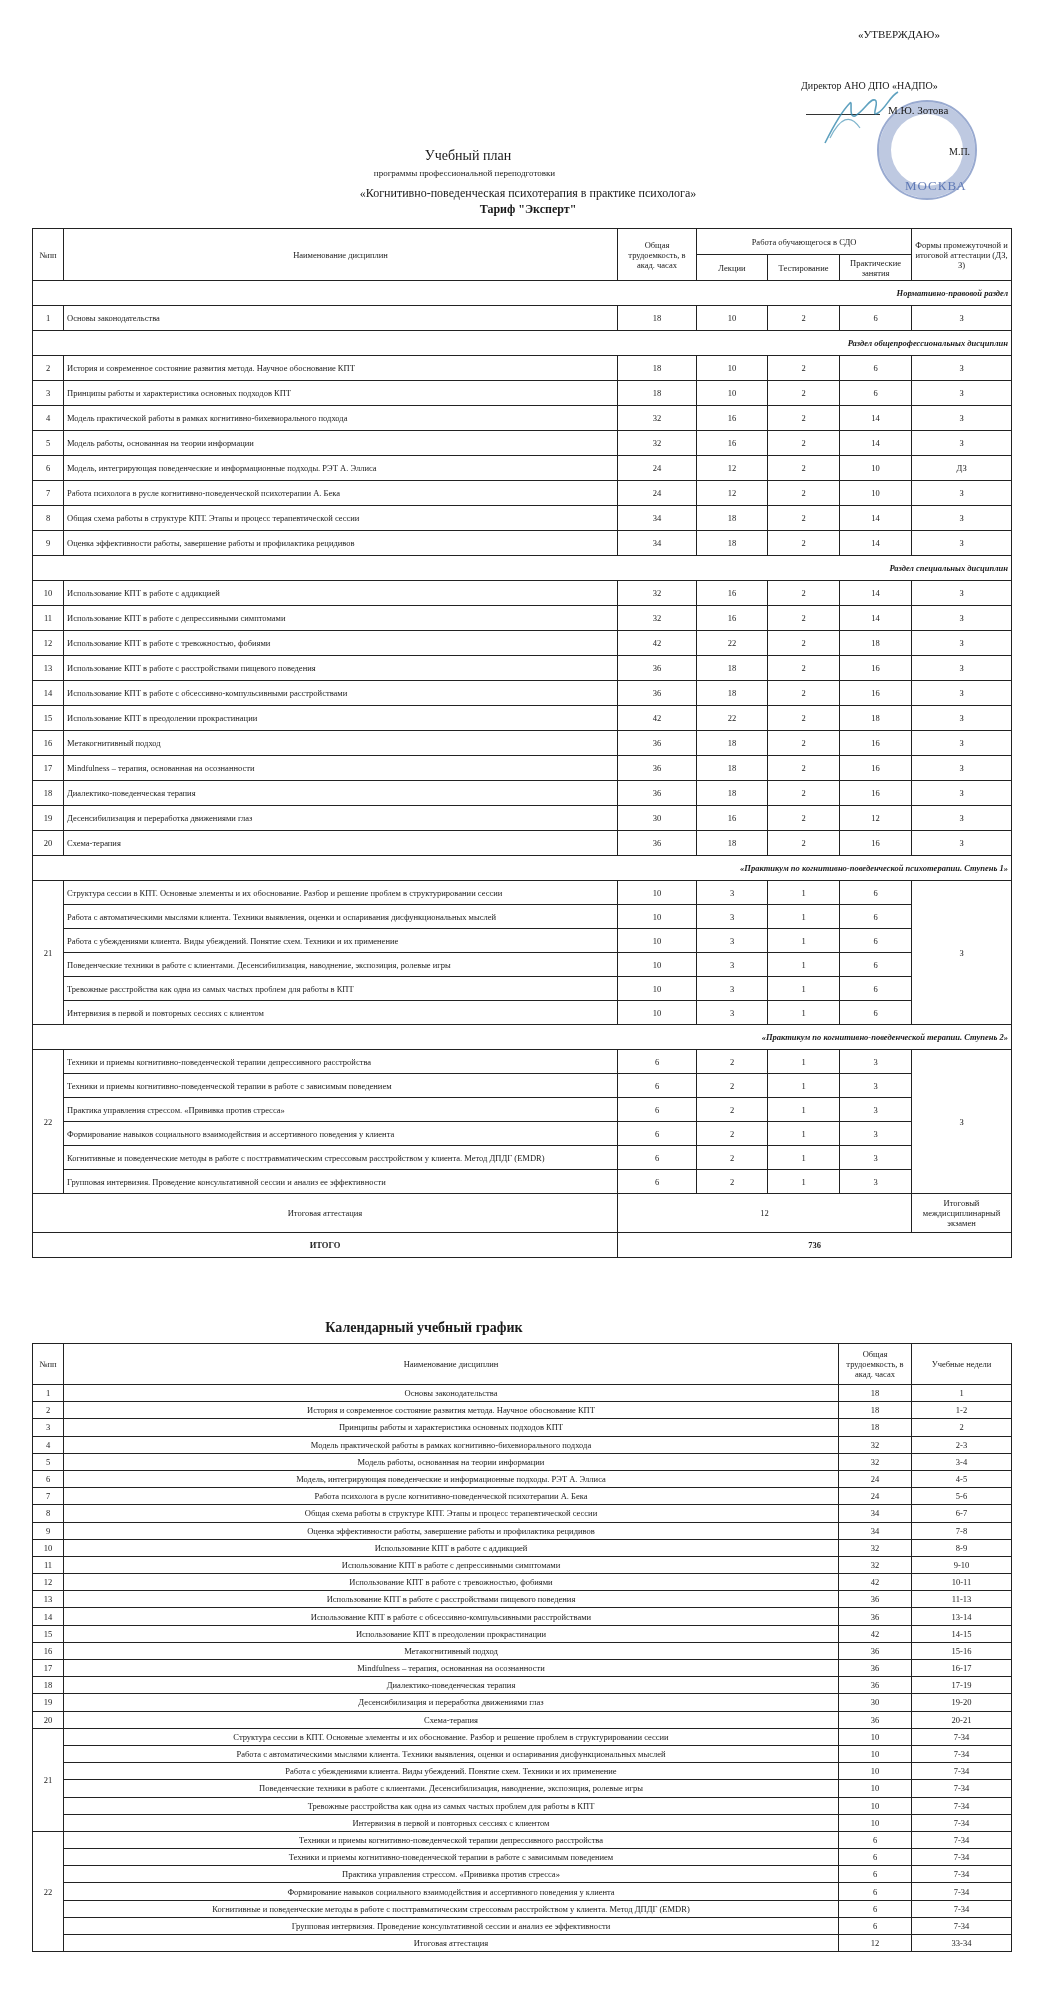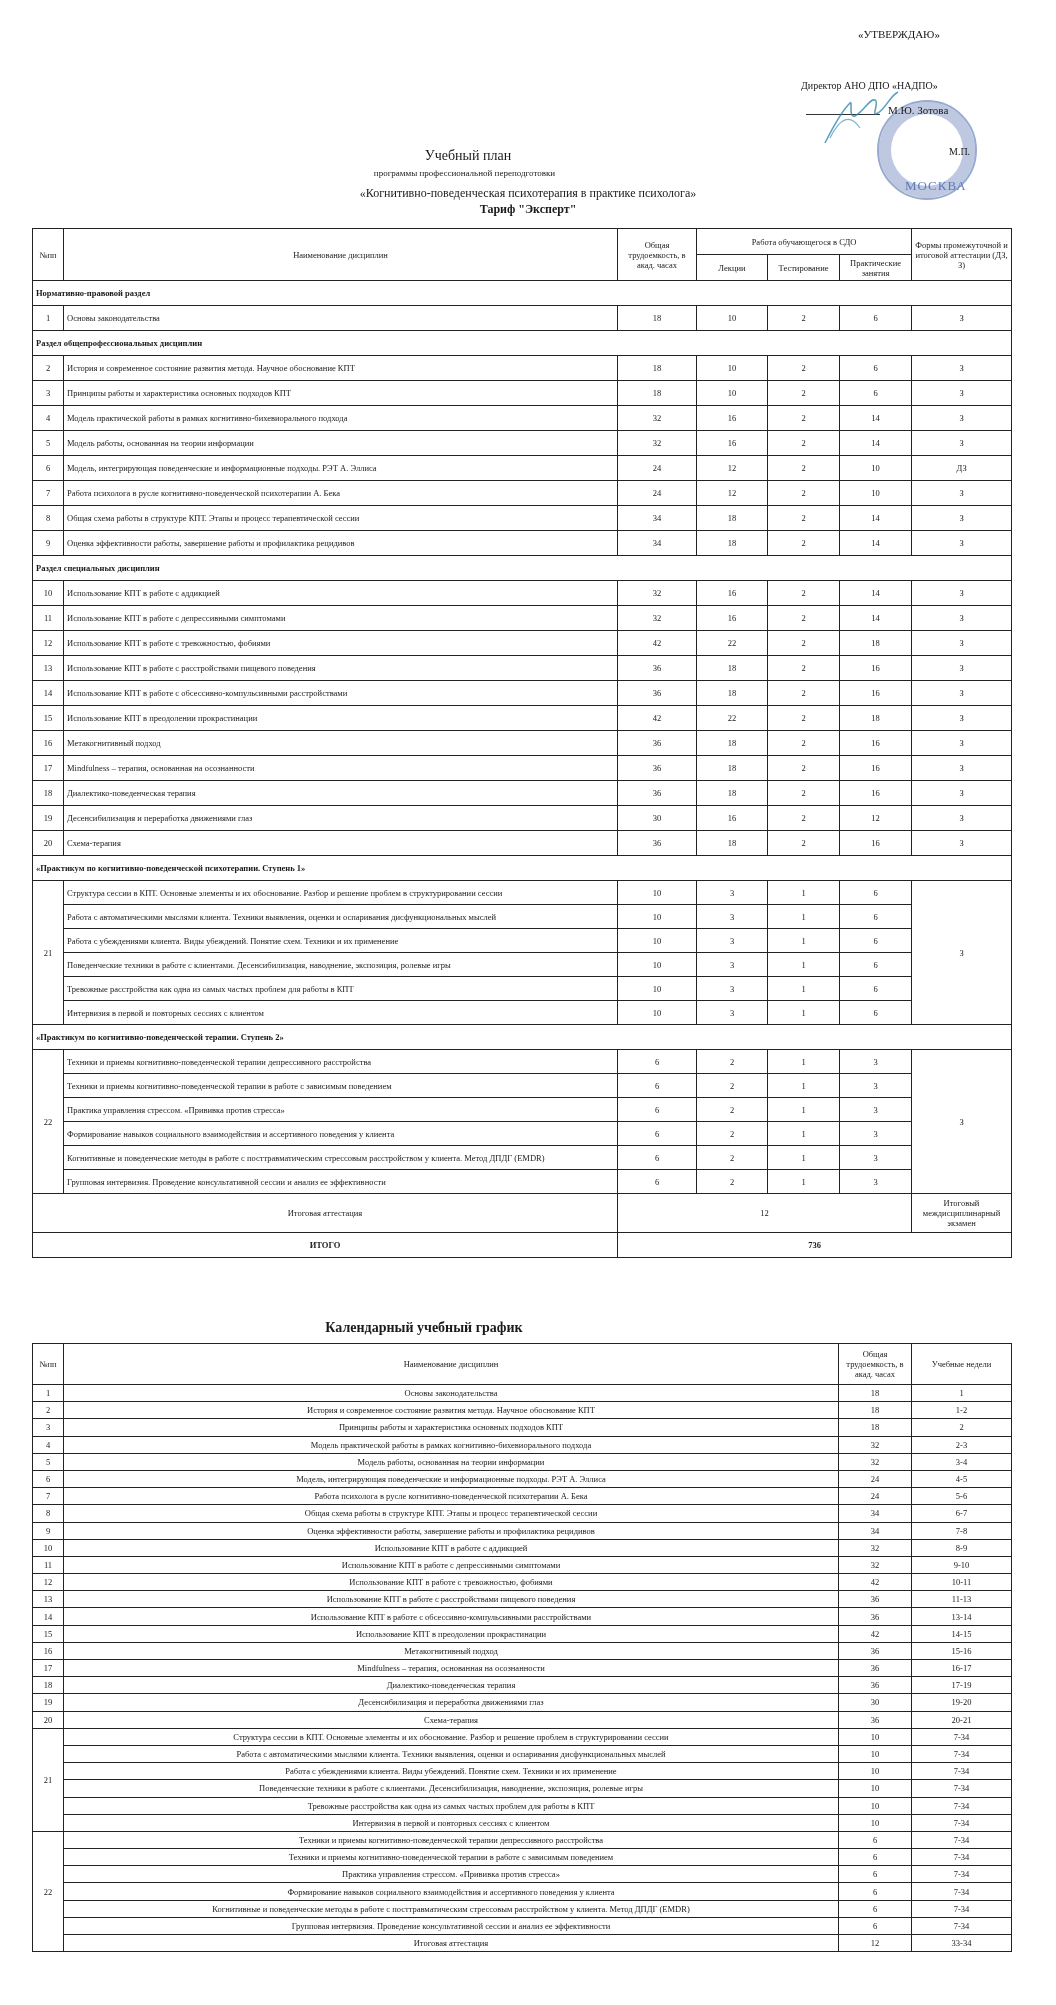--- a/index.html
+++ b/index.html
@@ -19,21 +19,21 @@
   .doc-sub { position:absolute; left:0; width:929px; text-align:center; top:168px; font-size:9px; }
   .doc-prog { position:absolute; left:0; width:1056px; text-align:center; top:186px; font-size:12px; font-weight:normal; }
   .doc-tariff { position:absolute; left:0; width:1056px; text-align:center; top:202px; font-size:12px; font-weight:bold; }
 
   table { border-collapse:collapse; position:absolute; left:32px; width:979px; table-layout:fixed; }
   td, th { border:1px solid #222; font-weight:normal; font-size:8.5px; padding:0 3px; vertical-align:middle; }
   th { text-align:center; }
   .t1 { top:228px; }
   .t1 td { height:24px; }
   .t1 .hdr1 { height:26px; } .t1 .hdr2 { height:26px; }
-  .t1 .sec td { text-align:left; font-weight:bold; height:24px; }
+  .t1 .sec td { text-align:right; font-weight:bold; height:24px;font-style:italic; }
   .t1 .row21 td, .t1 .row22 td { height:23px; }
   .c { text-align:center; }
   .l { text-align:left; }
   .bold { font-weight:bold; }
 
   .cal-title { position:absolute; left:0; width:848px; text-align:center; top:1320px; font-size:14px; font-weight:bold; }
   .t2 { top:1343px; }
   .t2 th { height:40px; }
   .t2 td { height:16.2px; font-size:8.5px; text-align:center; padding:0 2px; }
 </style>

